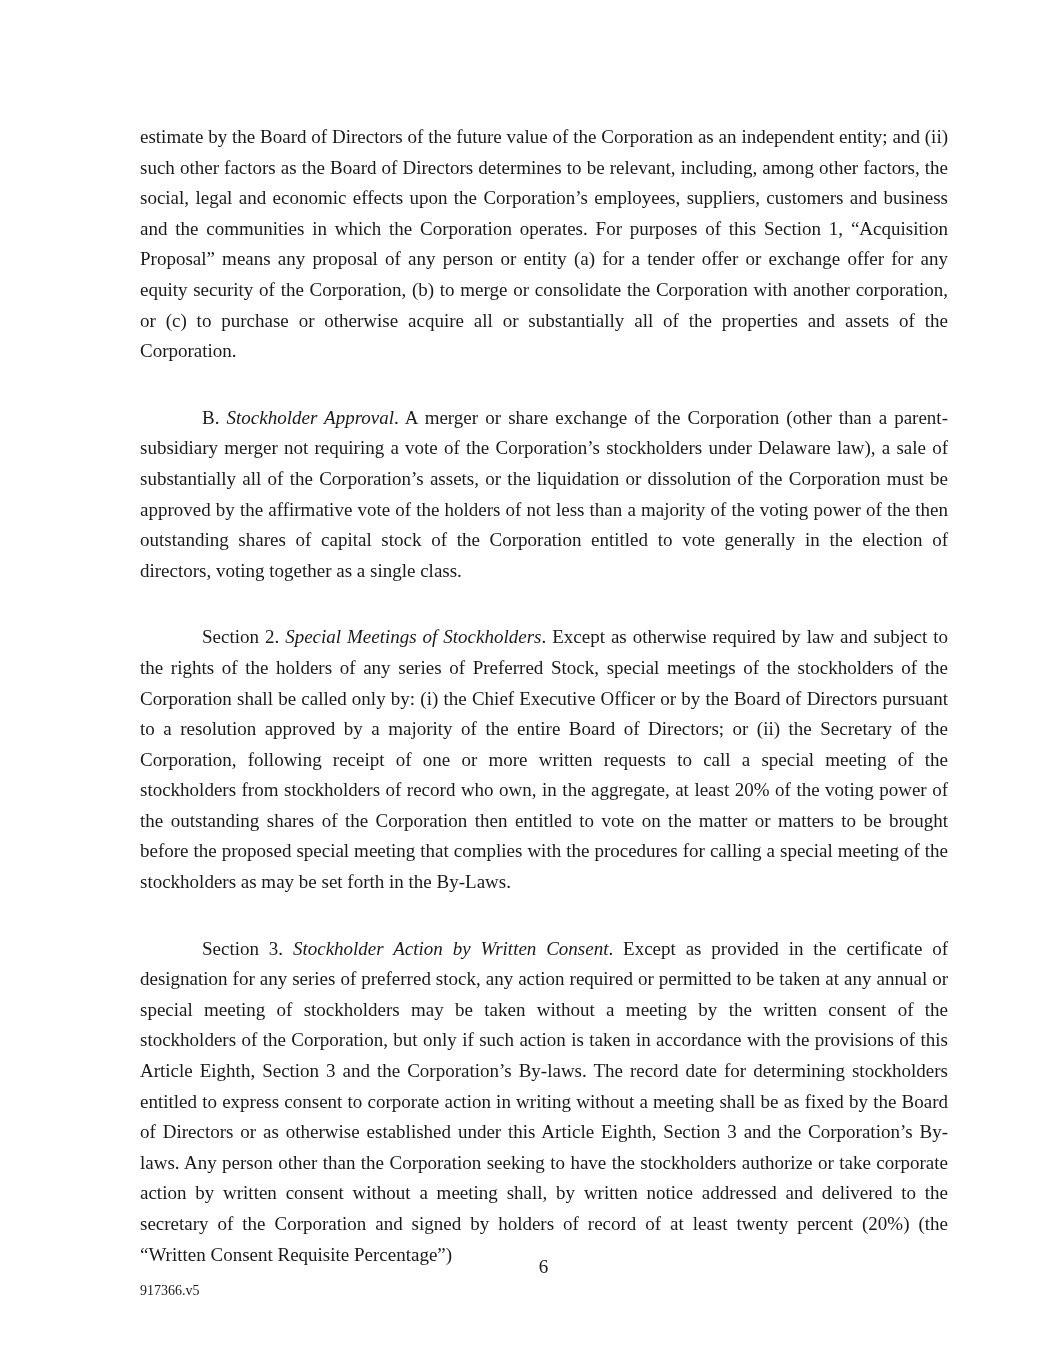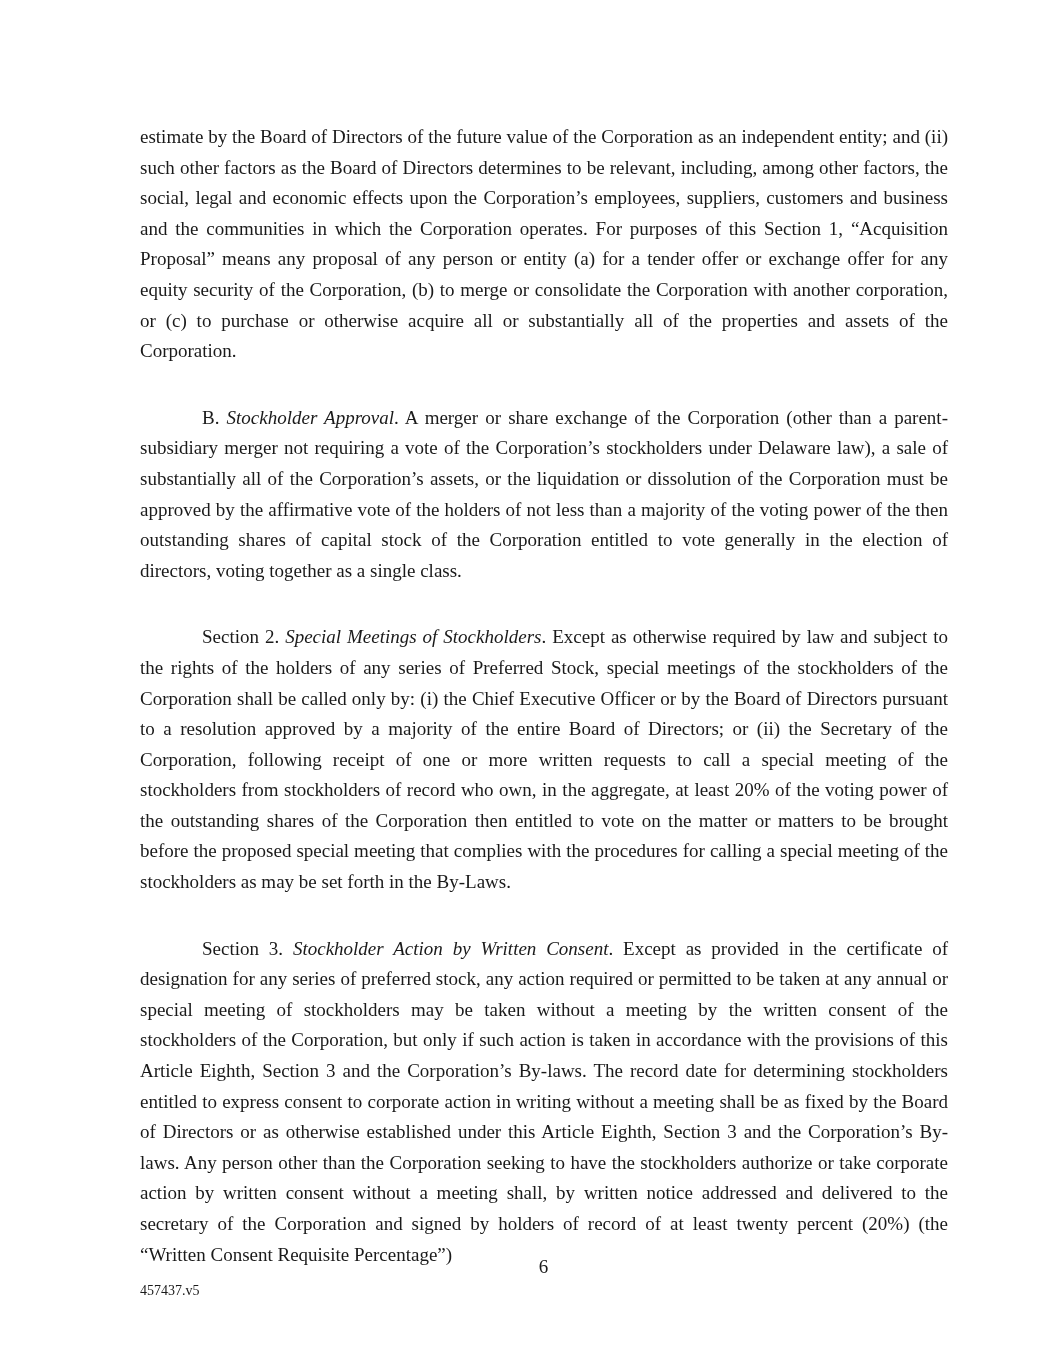--- a/index.html
+++ b/index.html
@@ -79,14 +79,14 @@
       <span>Section 2.  </span><span class="em">Special Meetings of Stockholders</span><span>.  Except as otherwise required by law and subject to the rights of the holders of any series of Preferred Stock, special meetings of the stockholders of the Corporation shall be called only by: (i) the Chief Executive Officer or by the Board of Directors pursuant to a resolution approved by a majority of the entire Board of Directors; or (ii) the Secretary of the Corporation, following receipt of one or more written requests to call a special meeting of the stockholders from stockholders of record who own, in the aggregate, at least 20% of the voting power of the outstanding shares of the Corporation then entitled to vote on the matter or matters to be brought before the proposed special meeting that complies with the procedures for calling a special meeting of the stockholders as may be set forth in the By-Laws.</span>
     </p>
 
     <p class="para indent">
       <span>Section 3.  </span><span class="em">Stockholder Action by Written Consent</span><span>.  Except as provided in the certificate of designation for any series of preferred stock, any action required or permitted to be taken at any annual or special meeting of stockholders may be taken without a meeting by the written consent of the stockholders of the Corporation, but only if such action is taken in accordance with the provisions of this Article Eighth, Section 3 and the Corporation’s By-laws. The record date for determining stockholders entitled to express consent to corporate action in writing without a meeting shall be as fixed by the Board of Directors or as otherwise established under this Article Eighth, Section 3 and the Corporation’s By-laws. Any person other than the Corporation seeking to have the stockholders authorize or take corporate action by written consent without a meeting shall, by written notice addressed and delivered to the secretary of the Corporation and signed by holders of record of at least twenty percent (20%) (the “Written Consent Requisite Percentage”)</span>
     </p>
 
   </div>
 
   <div class="page-number">6</div>
-  <div class="doc-id">457437.v5</div>
+  <div class="doc-id">917366.v5</div>
 </div>
 
 </body></html>

